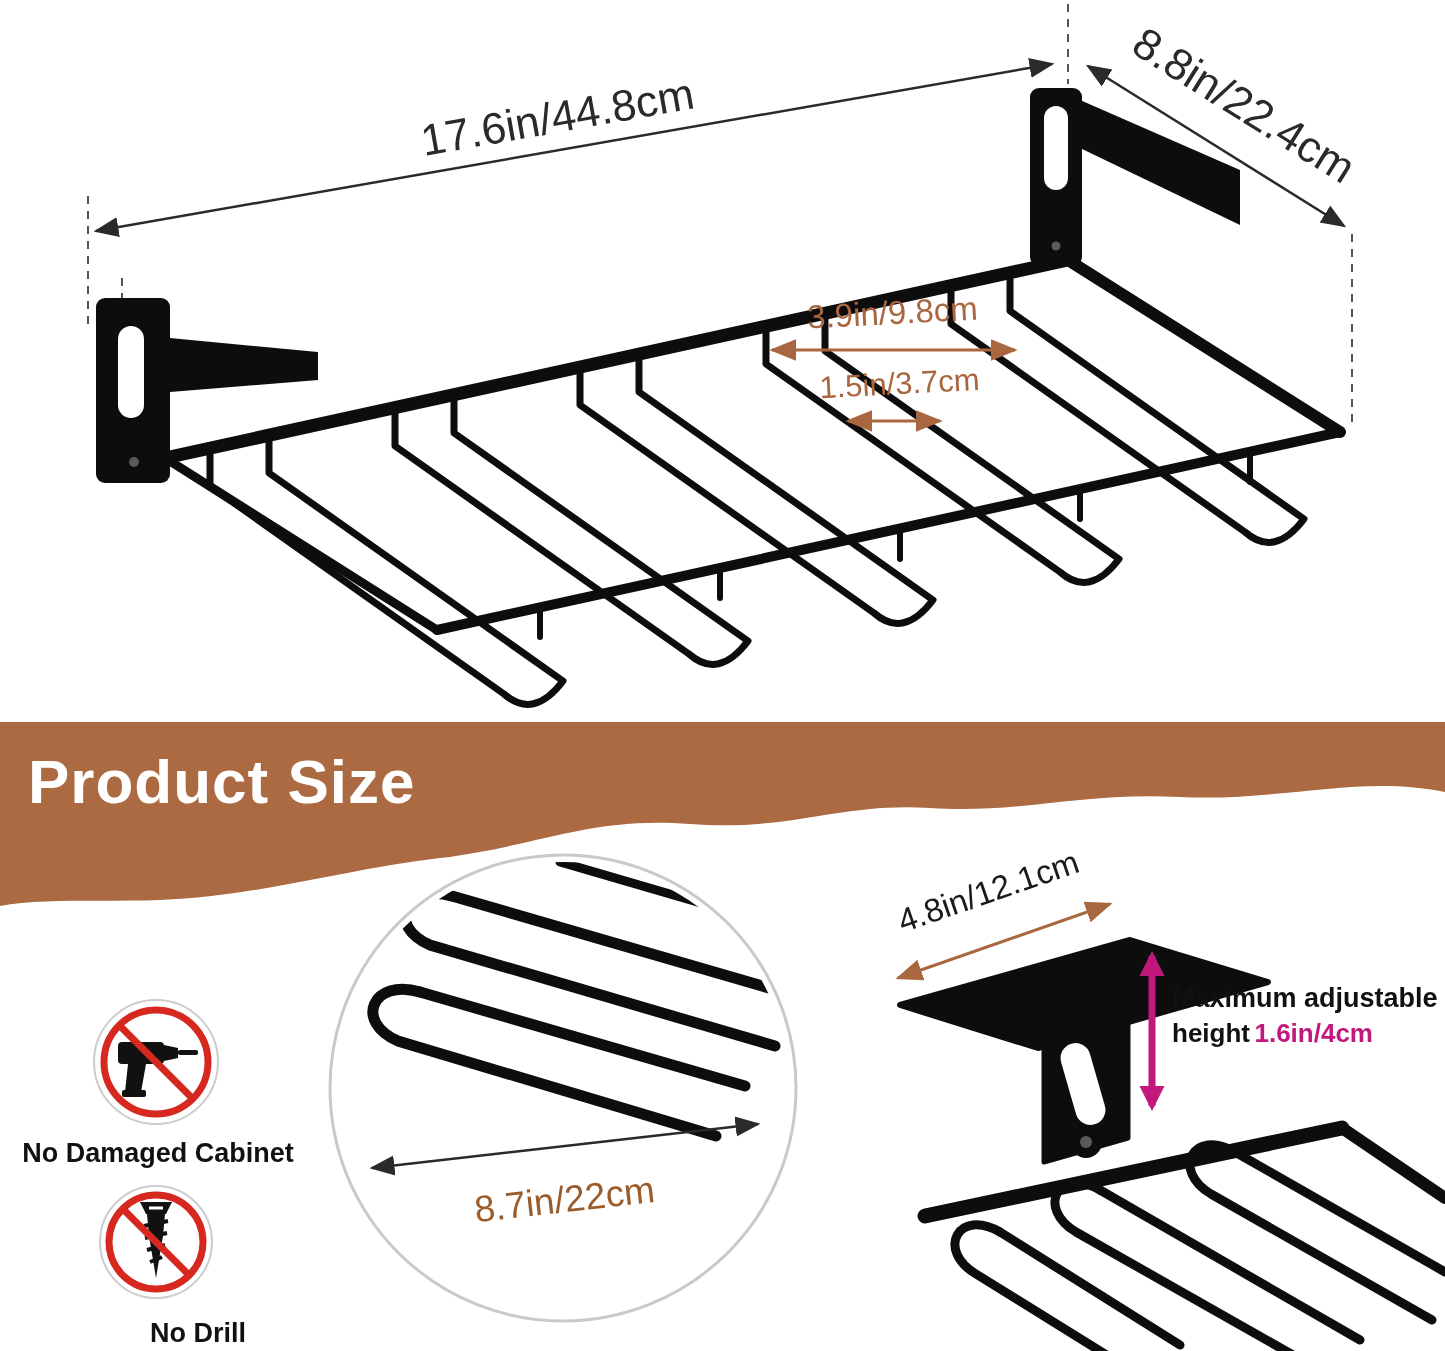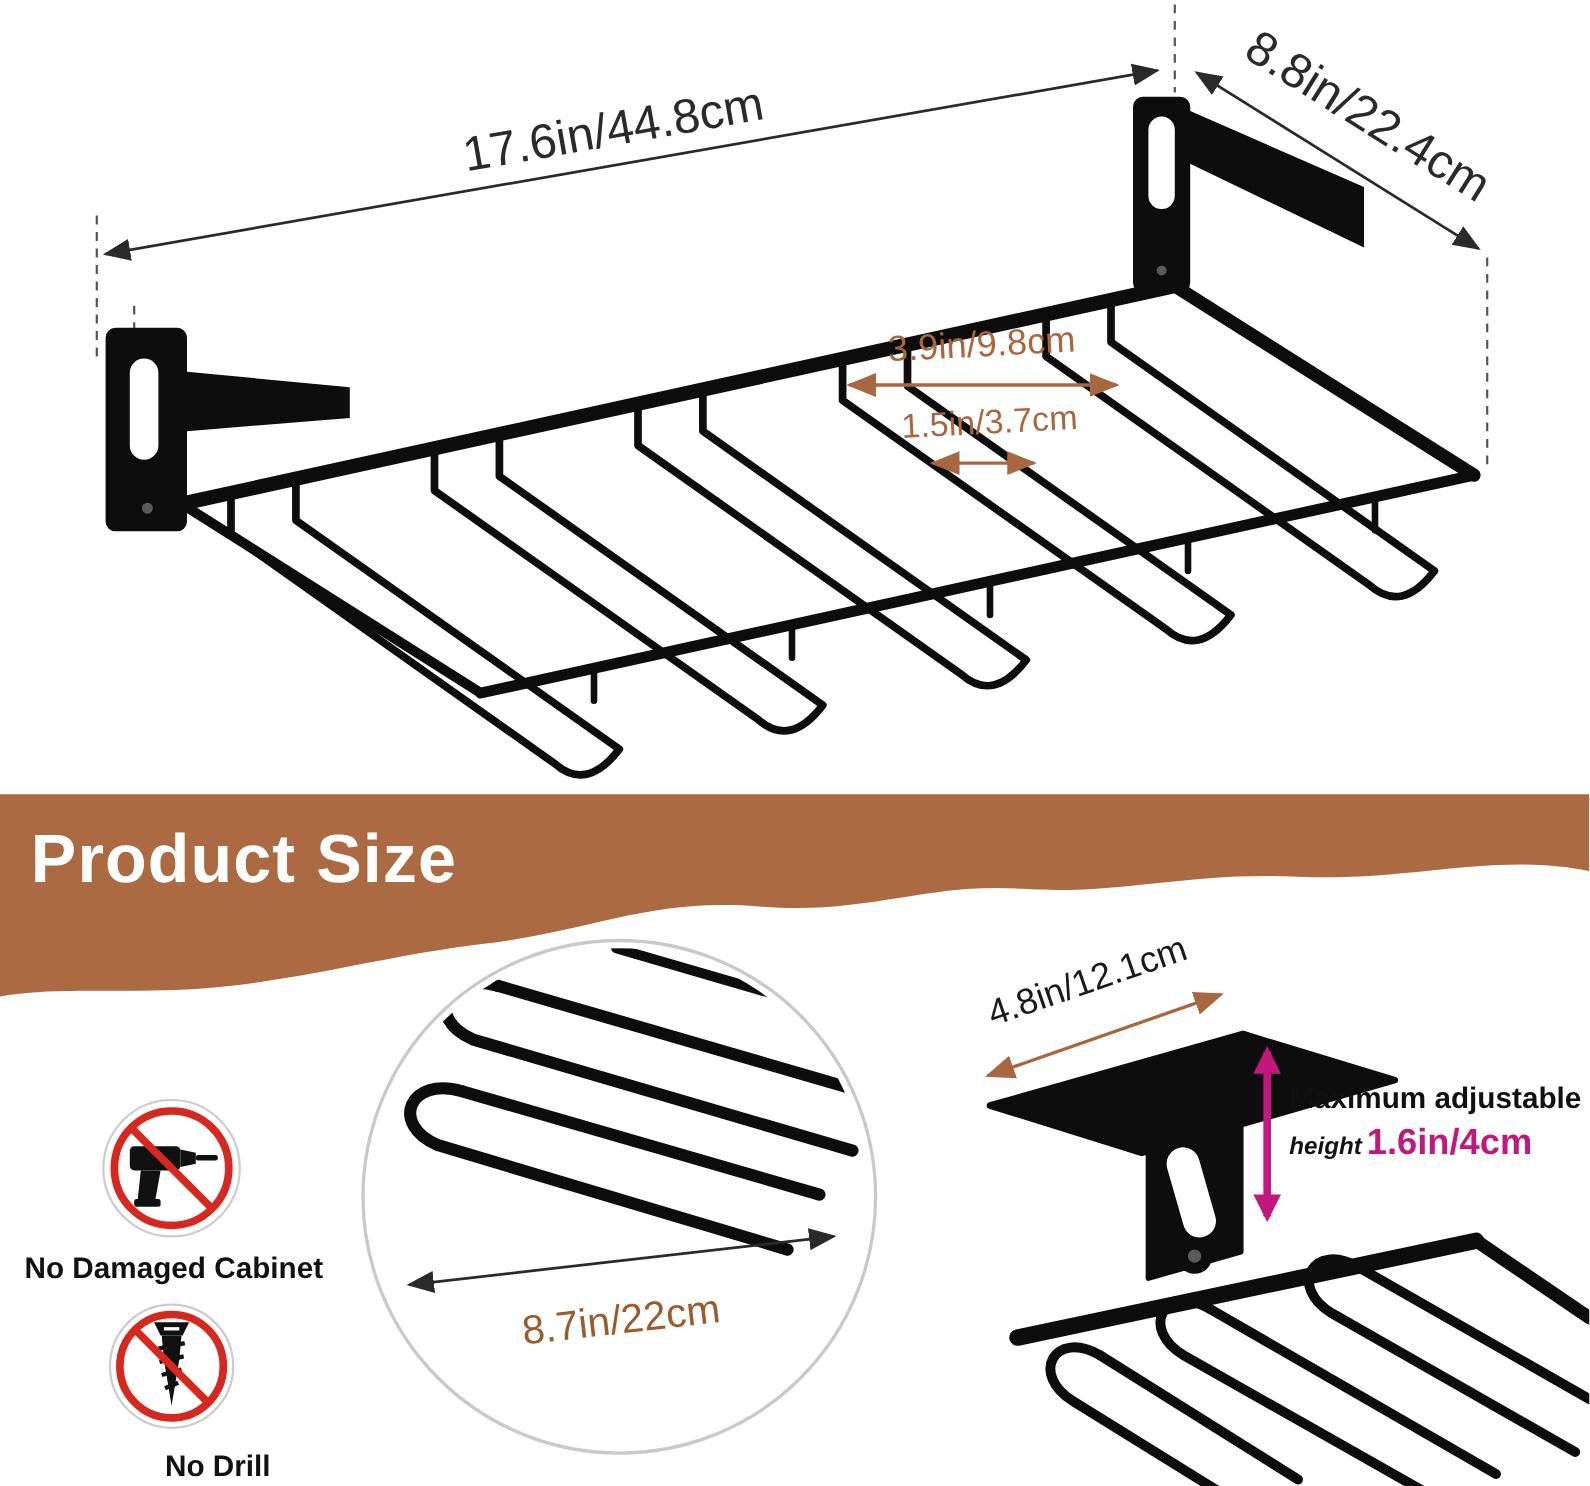--- a/index.html
+++ b/index.html
@@ -4,22 +4,22 @@
 <style>
   html,body{margin:0;padding:0;background:#fff;}
   #canvas{position:relative;width:1445px;height:1351px;background:#ffffff;overflow:hidden;
           font-family:"Liberation Sans",sans-serif;}
   #scene{position:absolute;left:0;top:0;}
   .abs{position:absolute;}
   .banner-title{left:28px;top:746px;font-size:62px;font-weight:bold;color:#ffffff;letter-spacing:1px;}
   .feature-label{left:0;width:316px;text-align:center;font-size:27px;font-weight:bold;color:#111111;}
   .adj-block{left:1172px;top:980px;width:272px;line-height:1.35;color:#111111;}
   .adj-line1{font-size:27px;font-weight:bold;}
-  .adj-line2{font-size:22px;font-weight:bold;font-style:italic;}
-  .adj-value{font-size:33px;font-weight:bold;color:#c2187e;}
+  .adj-line2{font-size:26px;font-weight:bold;}
+  .adj-value{font-size:26px;font-weight:bold;color:#c2187e;}
   
   text{font-family:"Liberation Sans",sans-serif;}
   .t-dim-main{font-size:44px;fill:#2a2a2a;}
   .t-dim-orange{font-size:33px;fill:#a9673f;}
   .t-dim-orange-sm{font-size:31px;fill:#a9673f;}
   .t-dim-rail{font-size:37px;fill:#9a5c2b;}
   .t-dim-bracket{font-size:33px;fill:#1a1a1a;}
 </style>
 </head>
 <body>

